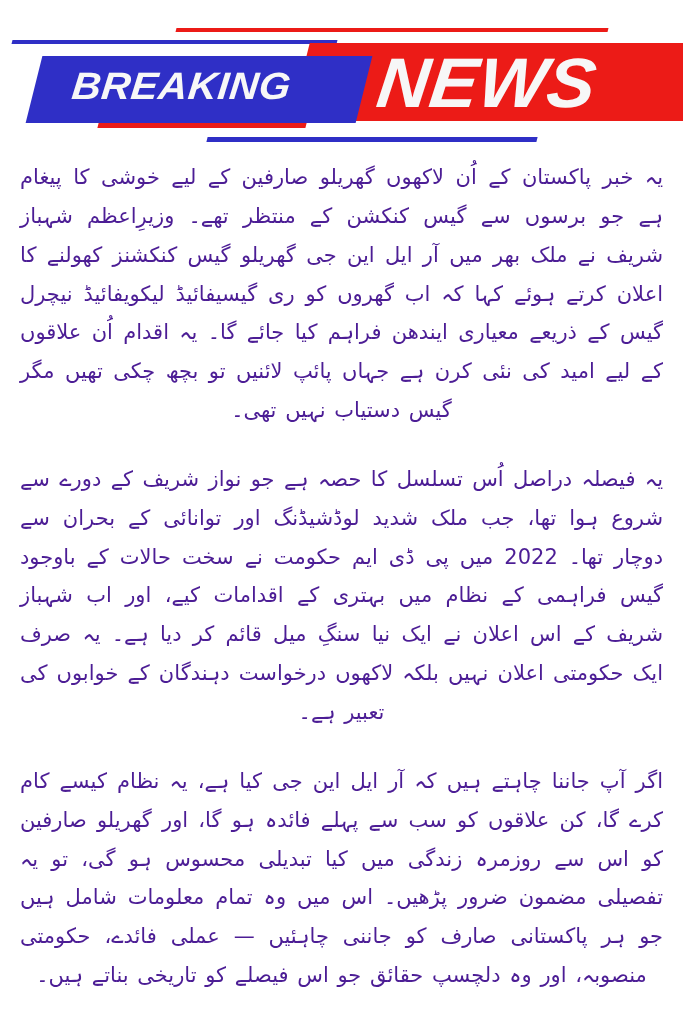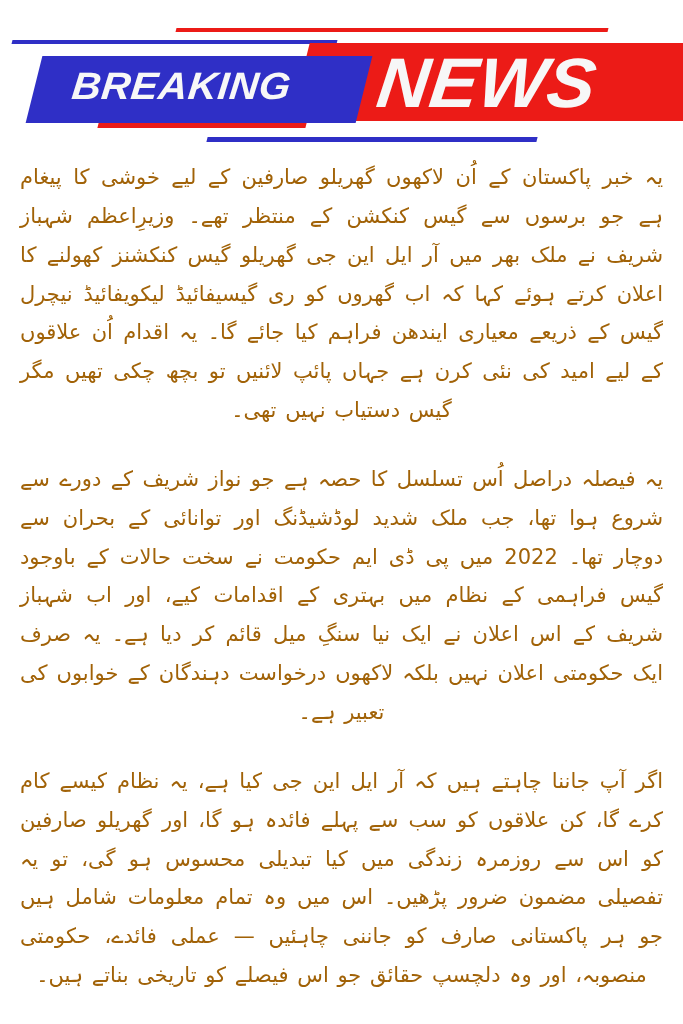--- a/index.html
+++ b/index.html
@@ -111,21 +111,21 @@
   .article {
     position: relative;
     padding: 6px 20px 0 20px;
     box-sizing: border-box;
     width: 683px;
   }
   .para {
     direction: rtl;
     text-align: justify;
     text-align-last: center;
-    color: #a16207;
+    color: #4c1d95;
     font-family: "DejaVu Sans", "Liberation Sans", sans-serif;
     font-size: 21px;
     line-height: 1.85;
     margin: 0 0 30px 0;
     word-spacing: 2px;
   }
   .para:last-child { margin-bottom: 12px; }
 </style>
 </head>
 <body>

